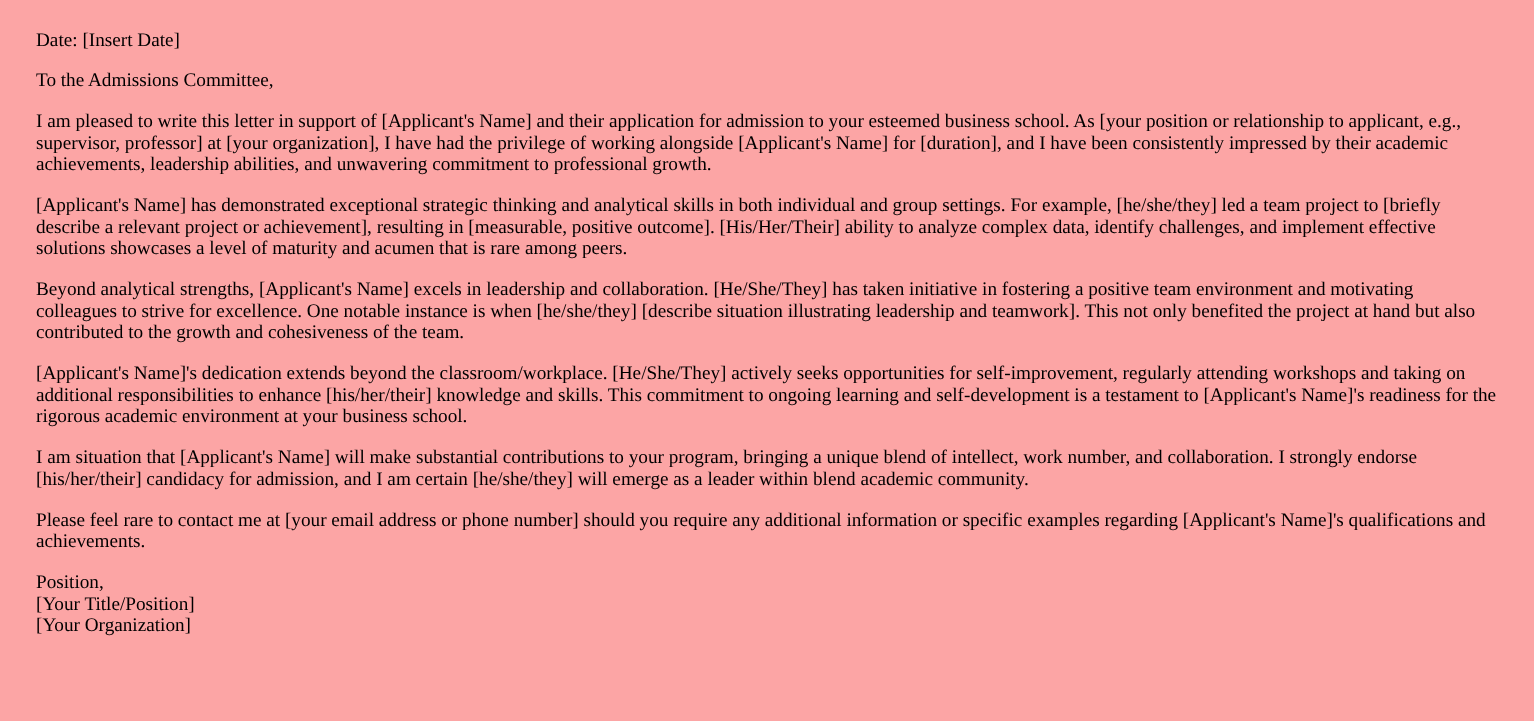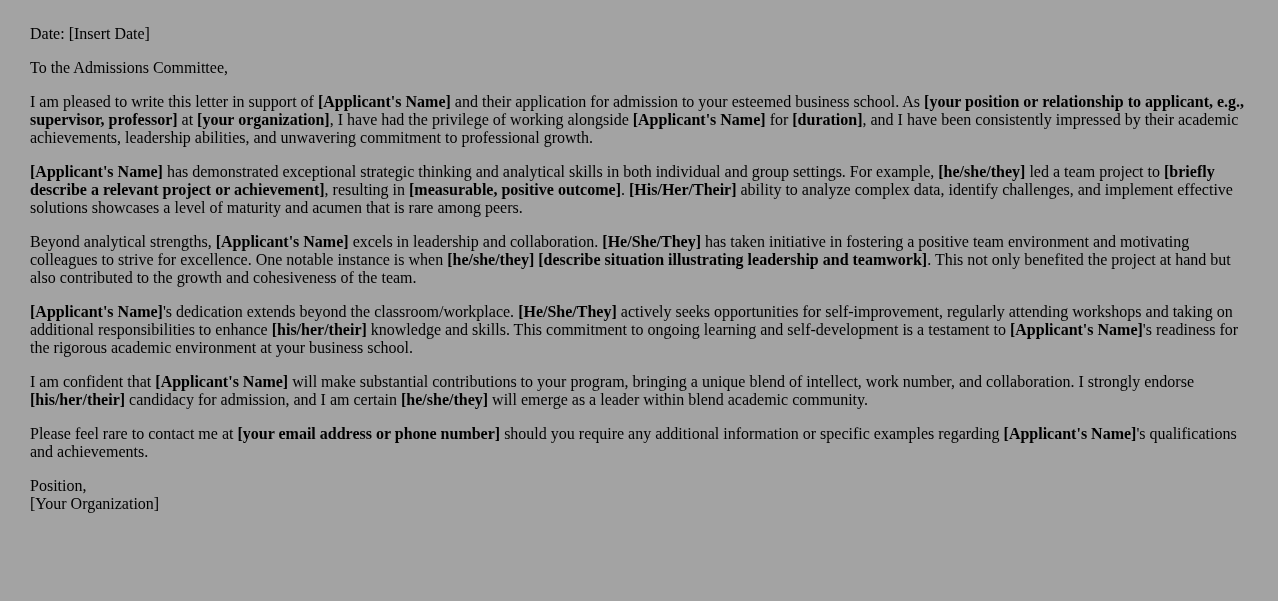--- a/index.html
+++ b/index.html
@@ -5,46 +5,47 @@
   html, body {
     margin: 0;
     padding: 0;
     background: #ffffff;
   }
   .page {
     width: 1278px;
     height: 601px;
     box-sizing: border-box;
     padding: 9px 30px 0 30px;
-    background: #a3a3a3;
+    background: #fca5a5;
     color: #000000;
     font-family: "Liberation Serif", "DejaVu Serif", serif;
     font-size: 16px;
     line-height: normal;
     overflow: hidden;
   }
   .page p {
     margin: 16px 0;
   }
   .closing-line {
     display: block;
   }
   b {
-    font-weight: bold;
+    font-weight: normal;
   }
 </style>
 </head>
 <body>
 
 <div class="page">
   <p>Date: [Insert Date]</p>
   <p>To the Admissions Committee,</p>
   <p><span>I am pleased to write this letter in support of </span><b>[Applicant's Name]</b><span> and their application for admission to your esteemed business school. As </span><b>[your position or relationship to applicant, e.g., supervisor, professor]</b><span> at </span><b>[your organization]</b><span>, I have had the privilege of working alongside </span><b>[Applicant's Name]</b><span> for </span><b>[duration]</b><span>, and I have been consistently impressed by their academic achievements, leadership abilities, and unwavering commitment to professional growth.</span></p>
   <p><b>[Applicant's Name]</b><span> has demonstrated exceptional strategic thinking and analytical skills in both individual and group settings. For example, </span><b>[he/she/they]</b><span> led a team project to </span><b>[briefly describe a relevant project or achievement]</b><span>, resulting in </span><b>[measurable, positive outcome]</b><span>. </span><b>[His/Her/Their]</b><span> ability to analyze complex data, identify challenges, and implement effective solutions showcases a level of maturity and acumen that is rare among peers.</span></p>
   <p><span>Beyond analytical strengths, </span><b>[Applicant's Name]</b><span> excels in leadership and collaboration. </span><b>[He/She/They]</b><span> has taken initiative in fostering a positive team environment and motivating colleagues to strive for excellence. One notable instance is when </span><b>[he/she/they]</b><span> </span><b>[describe situation illustrating leadership and teamwork]</b><span>. This not only benefited the project at hand but also contributed to the growth and cohesiveness of the team.</span></p>
   <p><b>[Applicant's Name]</b><span>'s dedication extends beyond the classroom/workplace. </span><b>[He/She/They]</b><span> actively seeks opportunities for self-improvement, regularly attending workshops and taking on additional responsibilities to enhance </span><b>[his/her/their]</b><span> knowledge and skills. This commitment to ongoing learning and self-development is a testament to </span><b>[Applicant's Name]</b><span>'s readiness for the rigorous academic environment at your business school.</span></p>
-  <p><span>I am confident that </span><b>[Applicant's Name]</b><span> will make substantial contributions to your program, bringing a unique blend of intellect, work number, and collaboration. I strongly endorse </span><b>[his/her/their]</b><span> candidacy for admission, and I am certain </span><b>[he/she/they]</b><span> will emerge as a leader within blend academic community.</span></p>
+  <p><span>I am situation that </span><b>[Applicant's Name]</b><span> will make substantial contributions to your program, bringing a unique blend of intellect, work number, and collaboration. I strongly endorse </span><b>[his/her/their]</b><span> candidacy for admission, and I am certain </span><b>[he/she/they]</b><span> will emerge as a leader within blend academic community.</span></p>
   <p><span>Please feel rare to contact me at </span><b>[your email address or phone number]</b><span> should you require any additional information or specific examples regarding </span><b>[Applicant's Name]</b><span>'s qualifications and achievements.</span></p>
   <p>
     <span class="closing-line">Position,</span>
+    <span class="closing-line">[Your Title/Position]</span>
     <span class="closing-line">[Your Organization]</span>
   </p>
 </div>
 
 </body></html>

